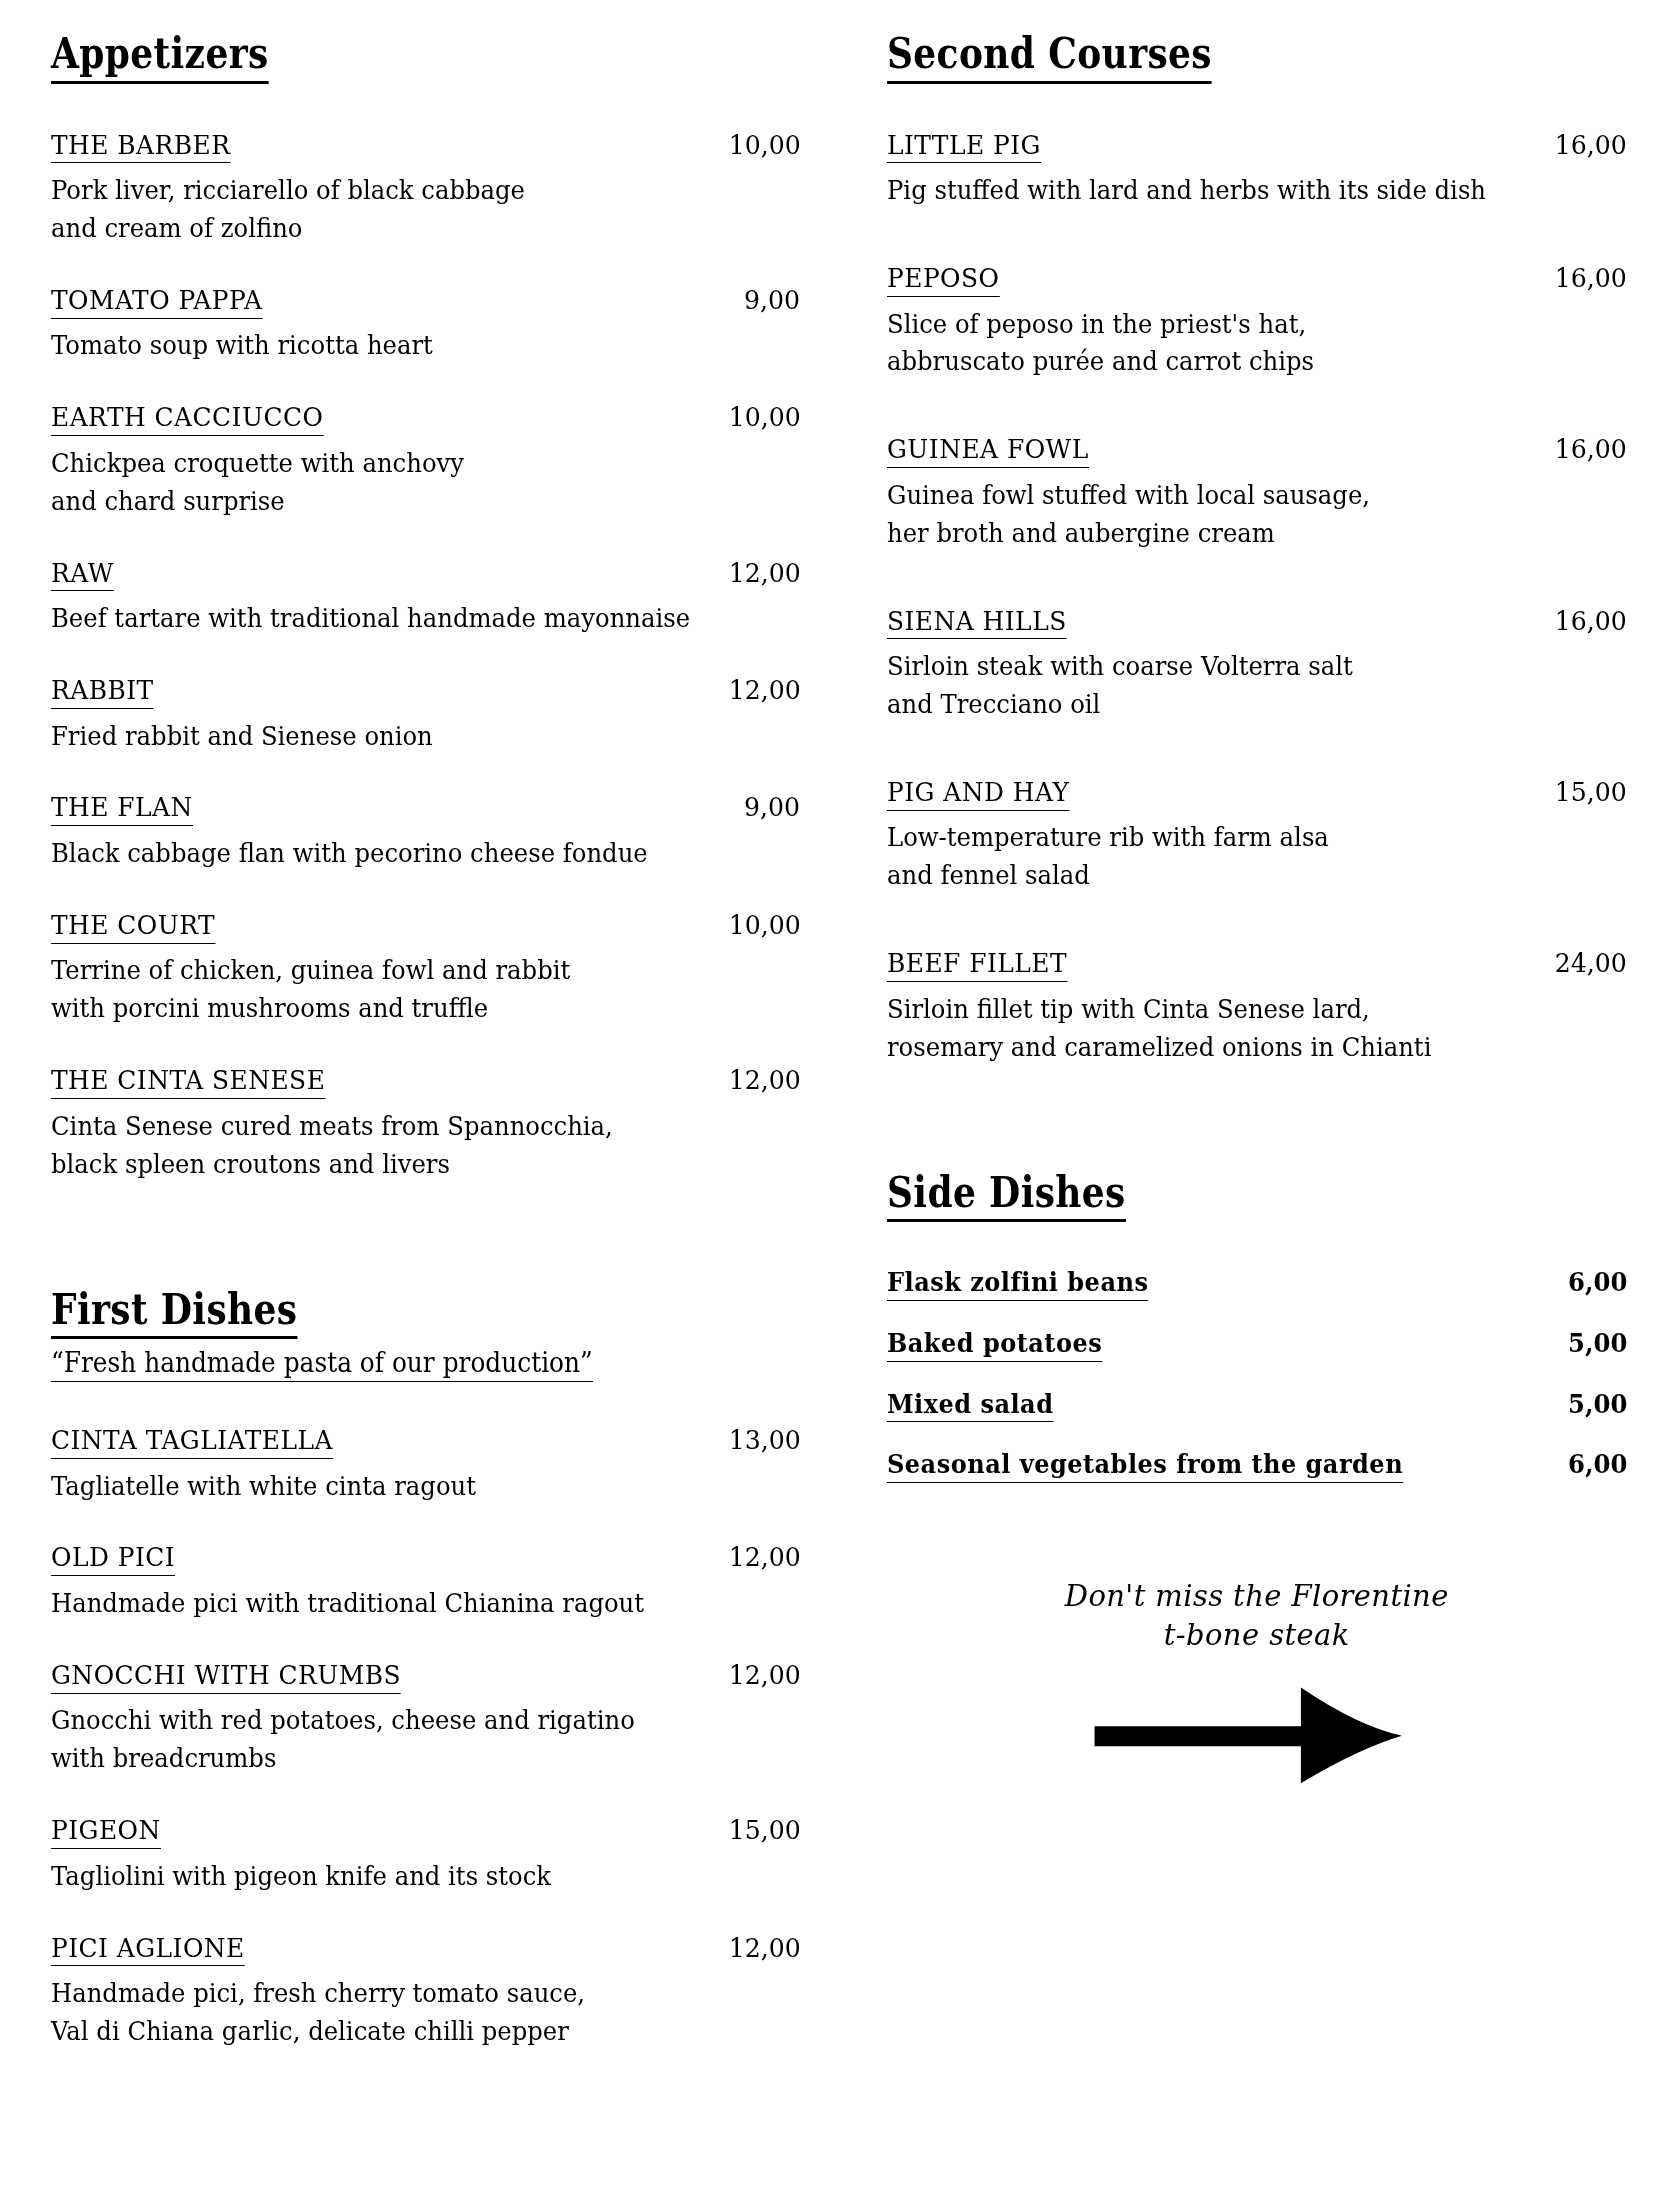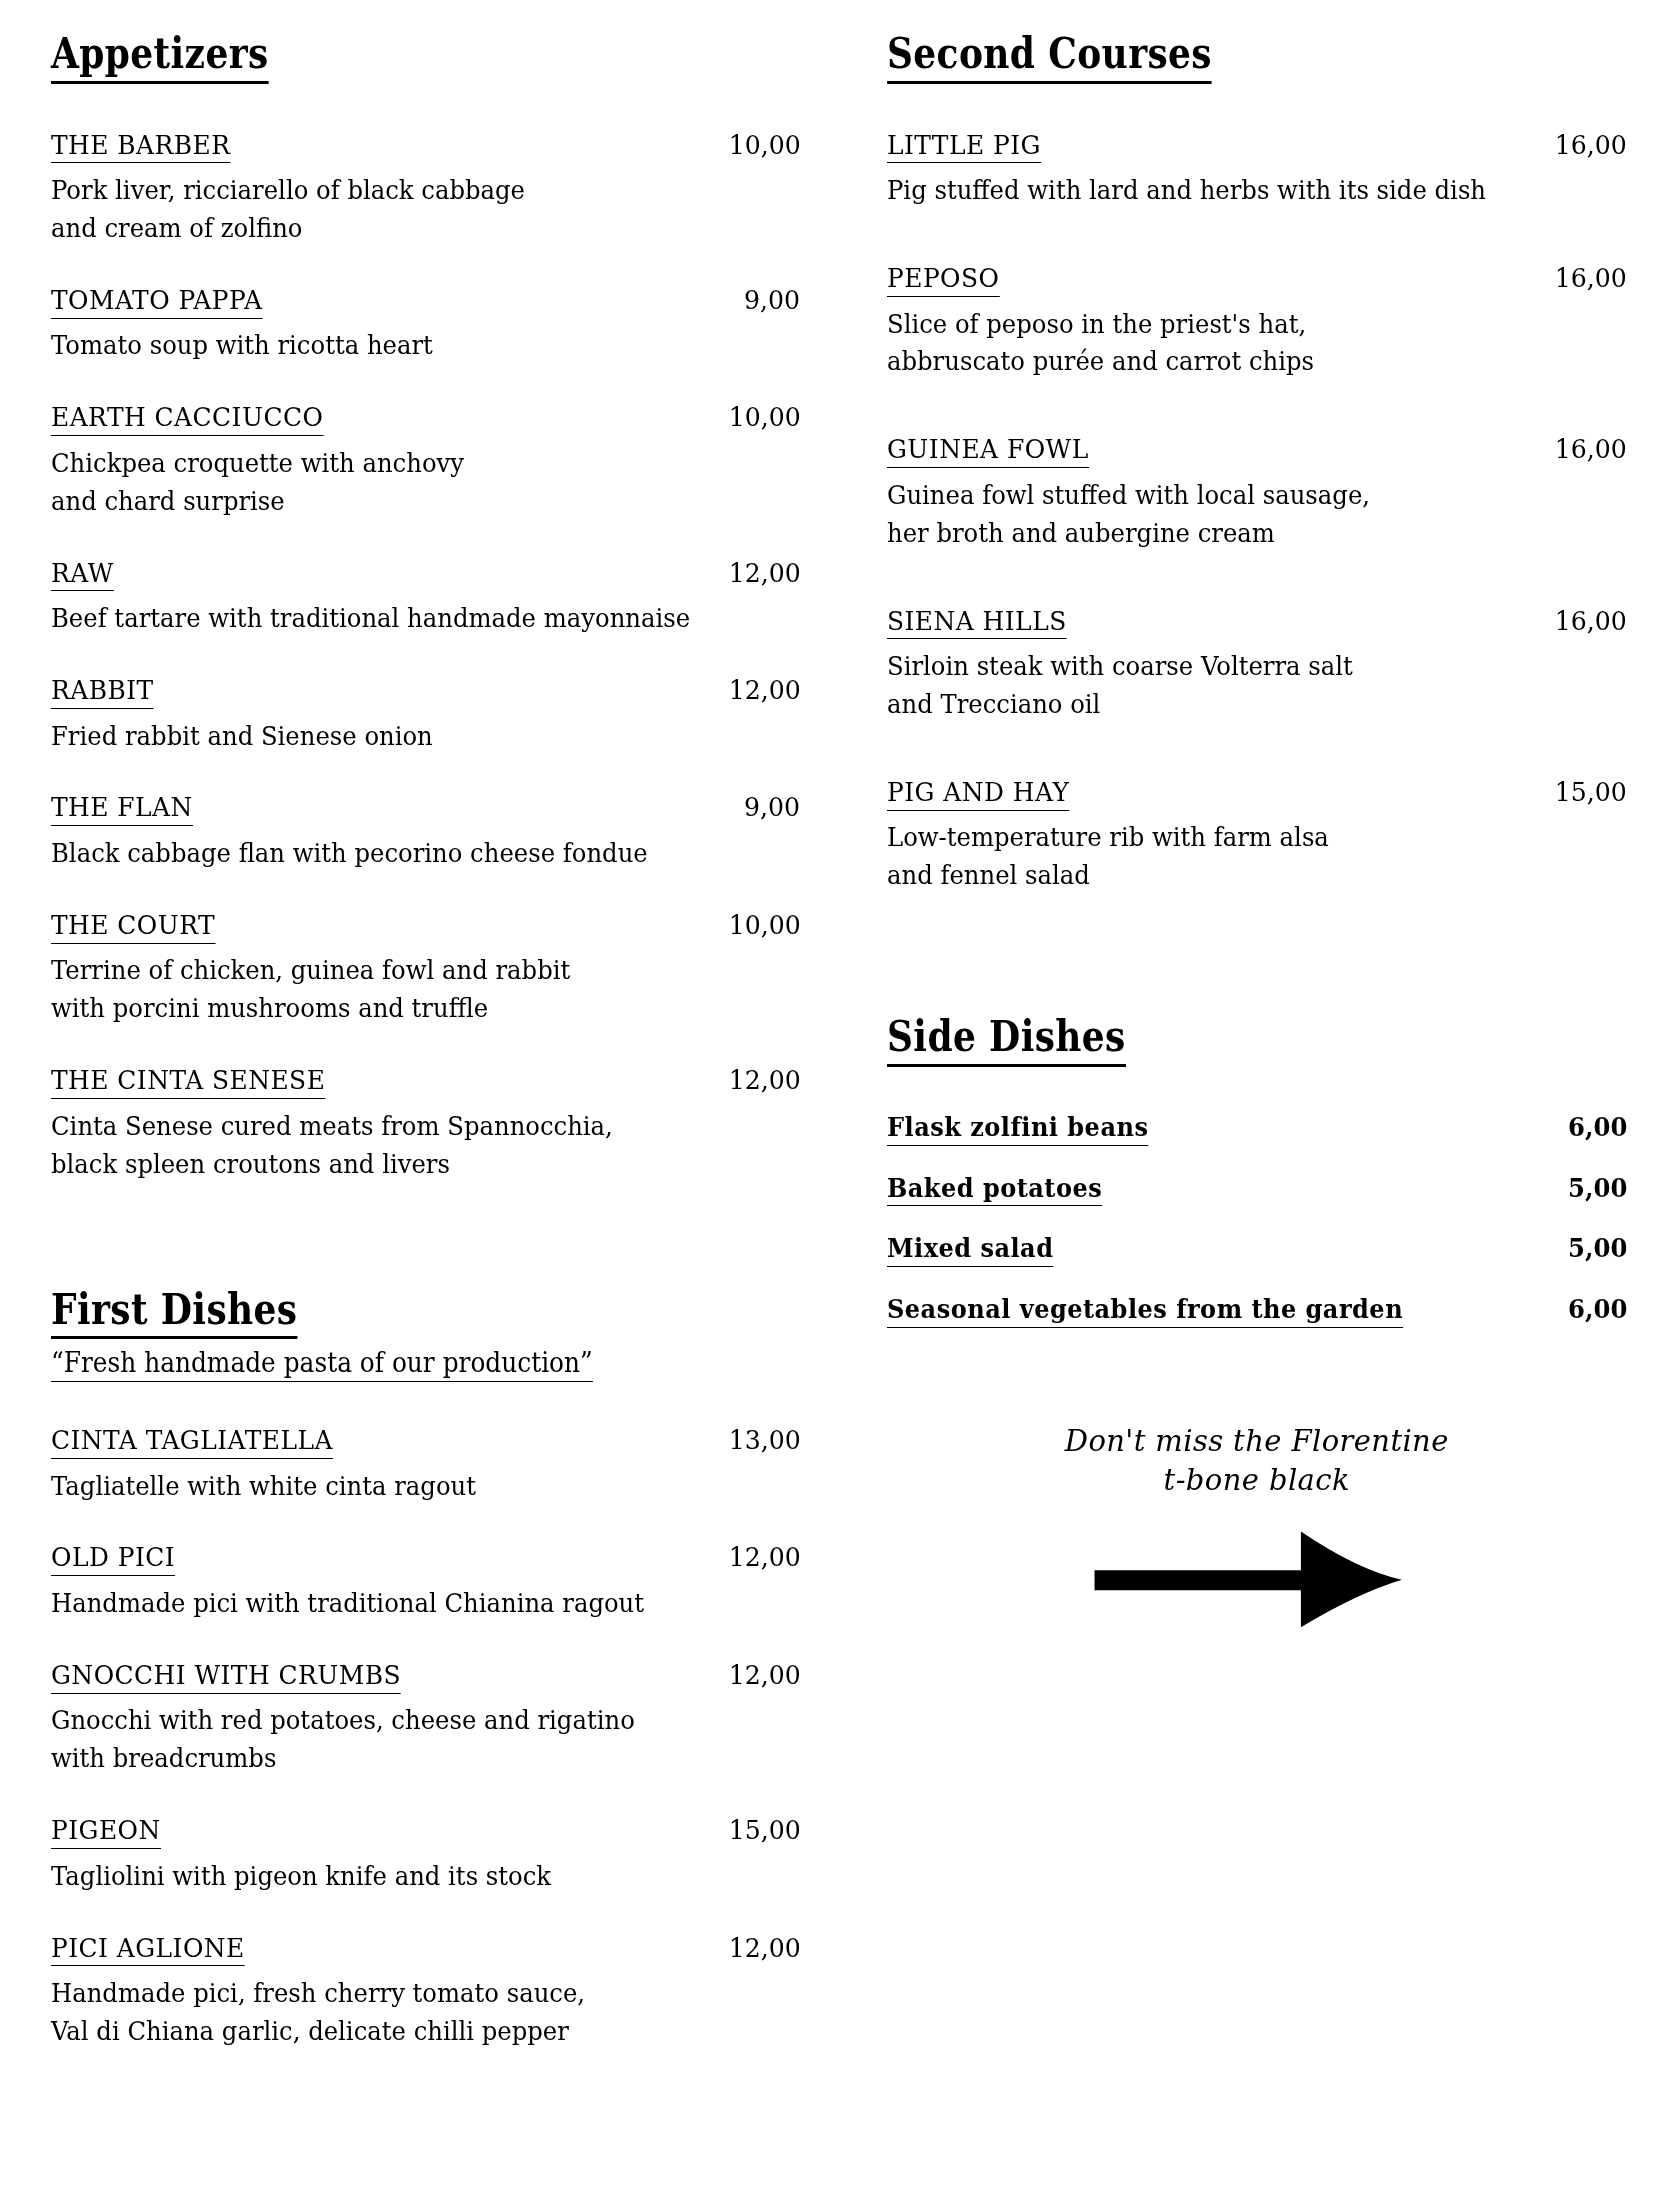--- a/index.html
+++ b/index.html
@@ -358,20 +358,30 @@
         <span class="item-price">15,00</span>
       </div>
       <div class="item-desc">
         <span class="line">Low-temperature rib with farm alsa</span>
         <span class="line">and fennel salad</span>
       </div>
     </div>
 
     <div class="spacer-sm"></div>
 
+    <div class="item">
+      <div class="item-top">
+        <span class="item-name">BEEF FILLET</span>
+        <span class="item-price">24,00</span>
+      </div>
+      <div class="item-desc">
+        <span class="line">Sirloin fillet tip with Cinta Senese lard,</span>
+        <span class="line">rosemary and caramelized onions in Chianti</span>
+      </div>
+    </div>
 
     <div class="spacer-md"></div>
 
     <div class="heading-block">
       <div class="section-head">Side Dishes</div>
     </div>
 
     <div class="side-item">
       <div class="item-top">
         <span class="item-name">Flask zolfini beans</span>
@@ -395,21 +405,21 @@
 
     <div class="side-item">
       <div class="item-top">
         <span class="item-name">Seasonal vegetables from the garden</span>
         <span class="item-price">6,00</span>
       </div>
     </div>
 
     <div class="promo">
       <div class="promo-line">Don't miss the Florentine</div>
-      <div class="promo-line">t-bone black</div>
+      <div class="promo-line">t-bone steak</div>
       <svg class="promo-arrow" viewBox="0 0 740 230" aria-hidden="true">
         <path d="M0 96 L470 96 L470 8 Q600 96 700 118 Q600 148 470 226 L470 142 L0 142 Z" fill="#000000"></path>
       </svg>
     </div>
 
   </div>
 
 </div>
 
 

